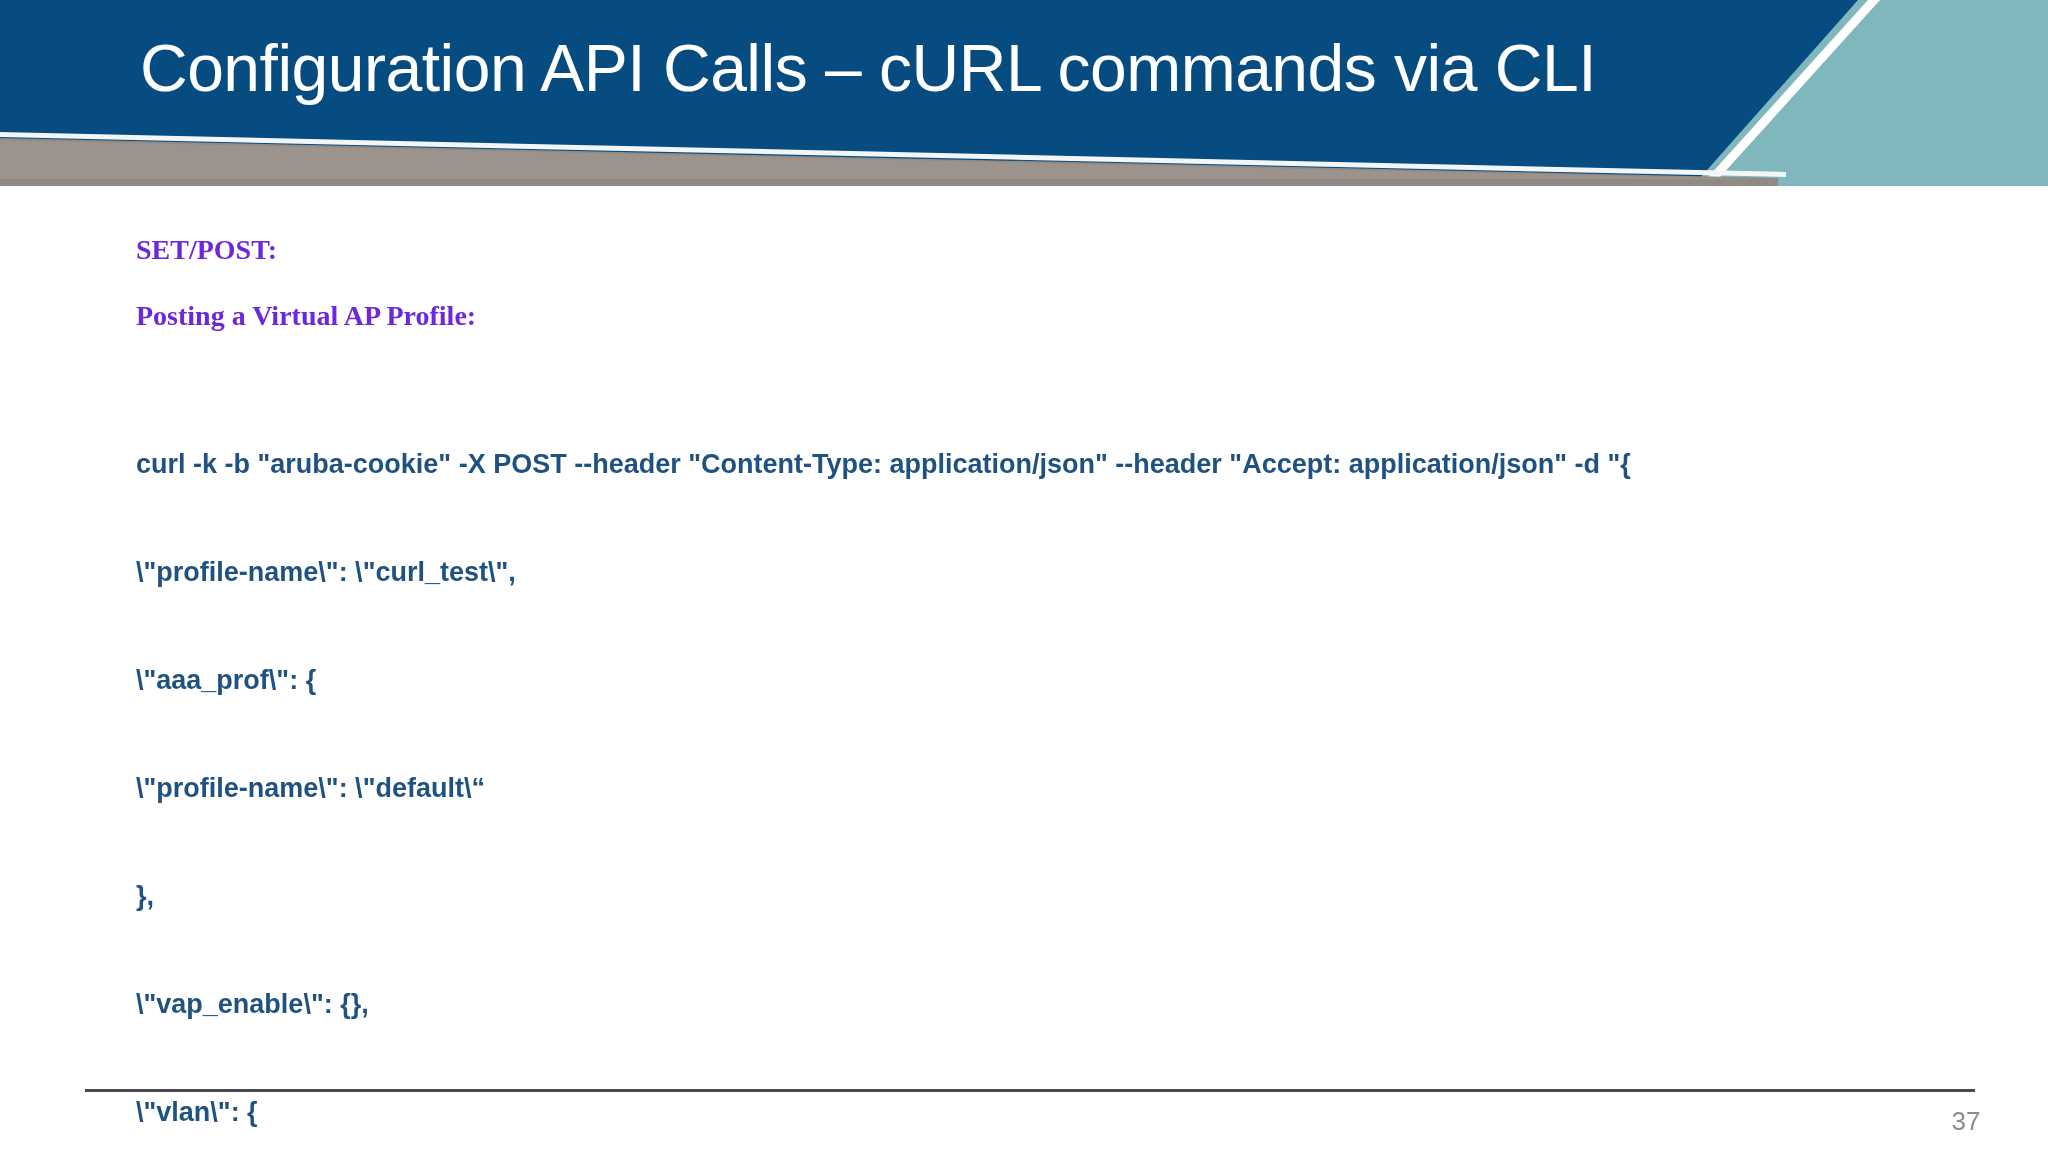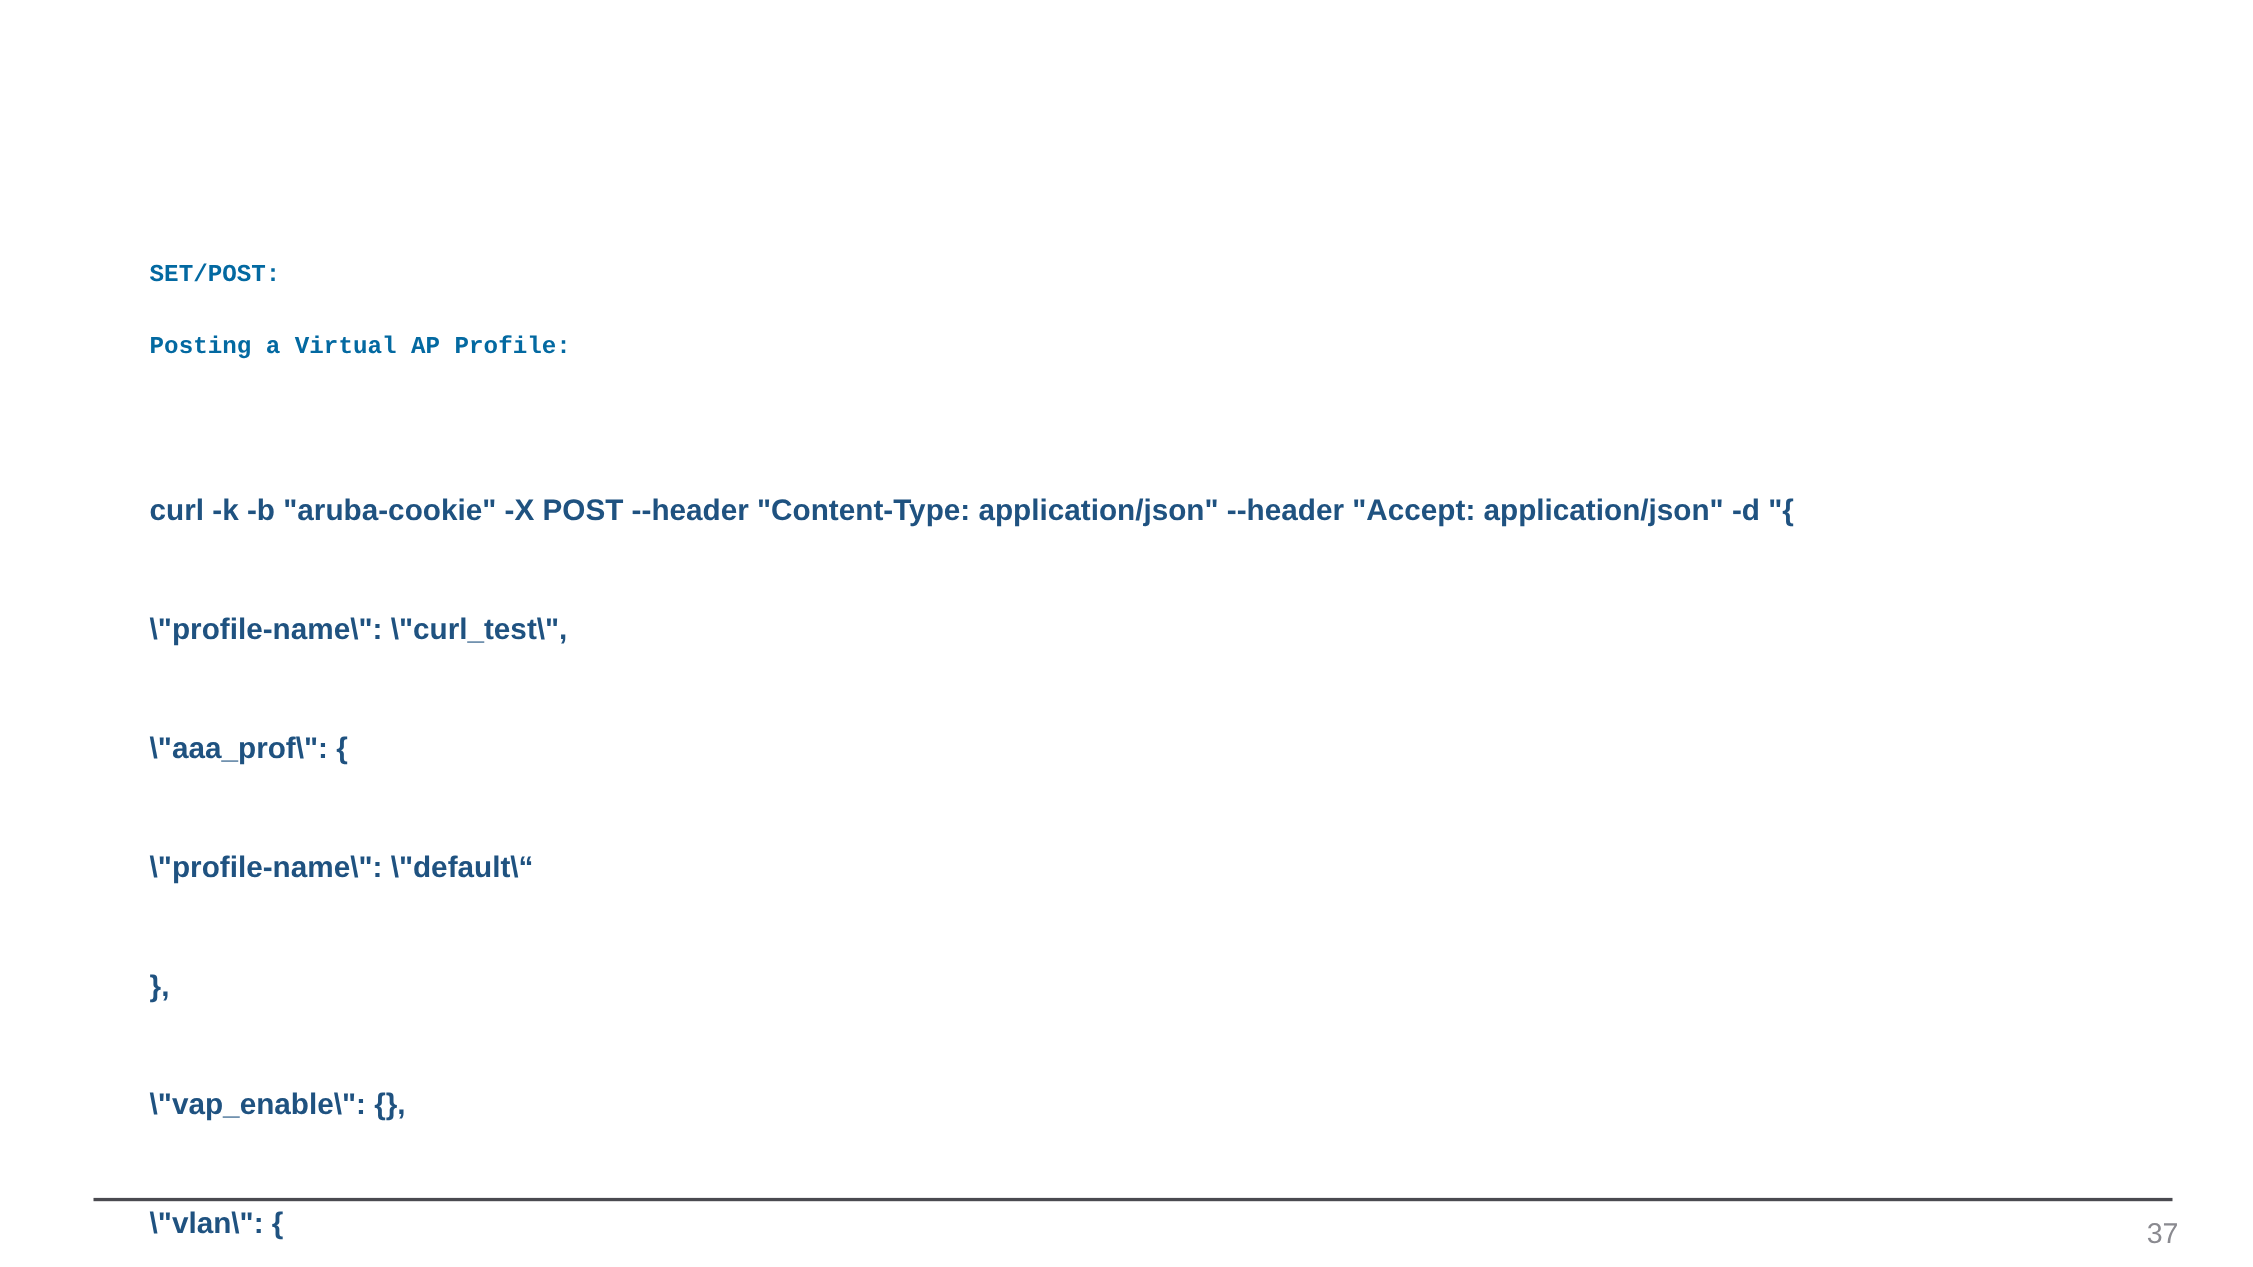--- a/index.html
+++ b/index.html
@@ -49,24 +49,24 @@
 
   
   .content {
     position: absolute;
     left: 136px;
     top: 232px;
     width: 1840px;
   }
 
   .section-label {
-    font-family: Liberation Mono, monospace;
-    font-size: 22px;
+    font-family: Liberation Serif, serif;
+    font-size: 28px;
     font-weight: bold;
-    color: #0369a1;
+    color: #6d28d9;
     line-height: 36px;
     margin-bottom: 30px;
   }
   .section-label.second { margin-bottom: 40px; }
 
   .code-block {
     font-family: "Liberation Sans", sans-serif;
     font-size: 27px;
     font-weight: bold;
     color: #1F5280;
@@ -100,20 +100,38 @@
     font-weight: 400;
     color: #8A8A90;
     line-height: 30px;
   }
 </style>
 </head>
 <body>
 
 <div class="slide">
 
+  <div class="header-band">
+    <svg class="header-svg" viewBox="0 0 2048 200" preserveAspectRatio="none">
+
+      <polygon points="1852,0 2048,0 2048,180 1700,180" fill="#80B7BD"></polygon>
+      <polygon points="1880,0 2048,0 2048,186 1640,186" fill="#80B7BD"></polygon>
+
+      <polygon points="0,0 1858,0 1700,178 0,178" fill="#064C80"></polygon>
+
+      <polygon points="1868,0 1880,0 1712,186 1700,186" fill="#FFFFFF"></polygon>
+
+      <polygon points="0,138 1778,178 1778,186 0,186" fill="#918A84"></polygon>
+      <polygon points="0,140 1760,179 0,179" fill="#9B938C"></polygon>
+
+      <polygon points="0,132 1786,172 1786,177 0,137" fill="#F2F6F8"></polygon>
+    </svg>
+
+    <h1 class="slide-title">Configuration API Calls – cURL commands via CLI</h1>
+  </div>
 
   <div class="content">
 
     <div class="section-label">SET/POST:</div>
 
     <div class="section-label second">Posting a Virtual AP Profile:</div>
 
     <div class="code-block">
       <span class="code-line">curl -k -b "aruba-cookie" -X POST --header "Content-Type: application/json" --header "Accept: application/json" -d "{</span>
       <span class="code-line">\"profile-name\": \"curl_test\",</span>

